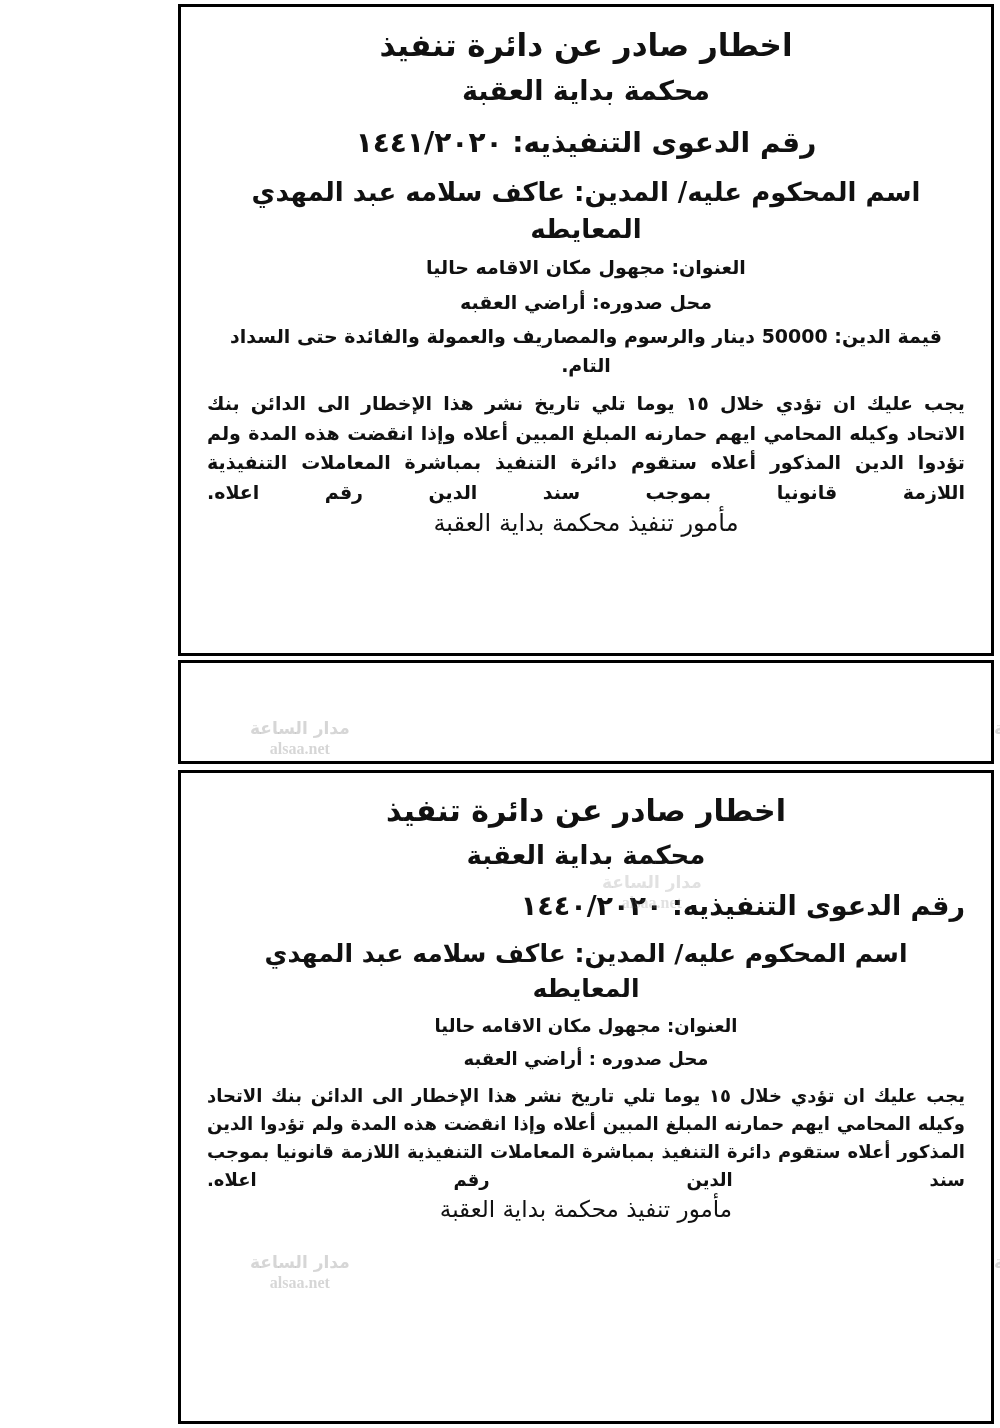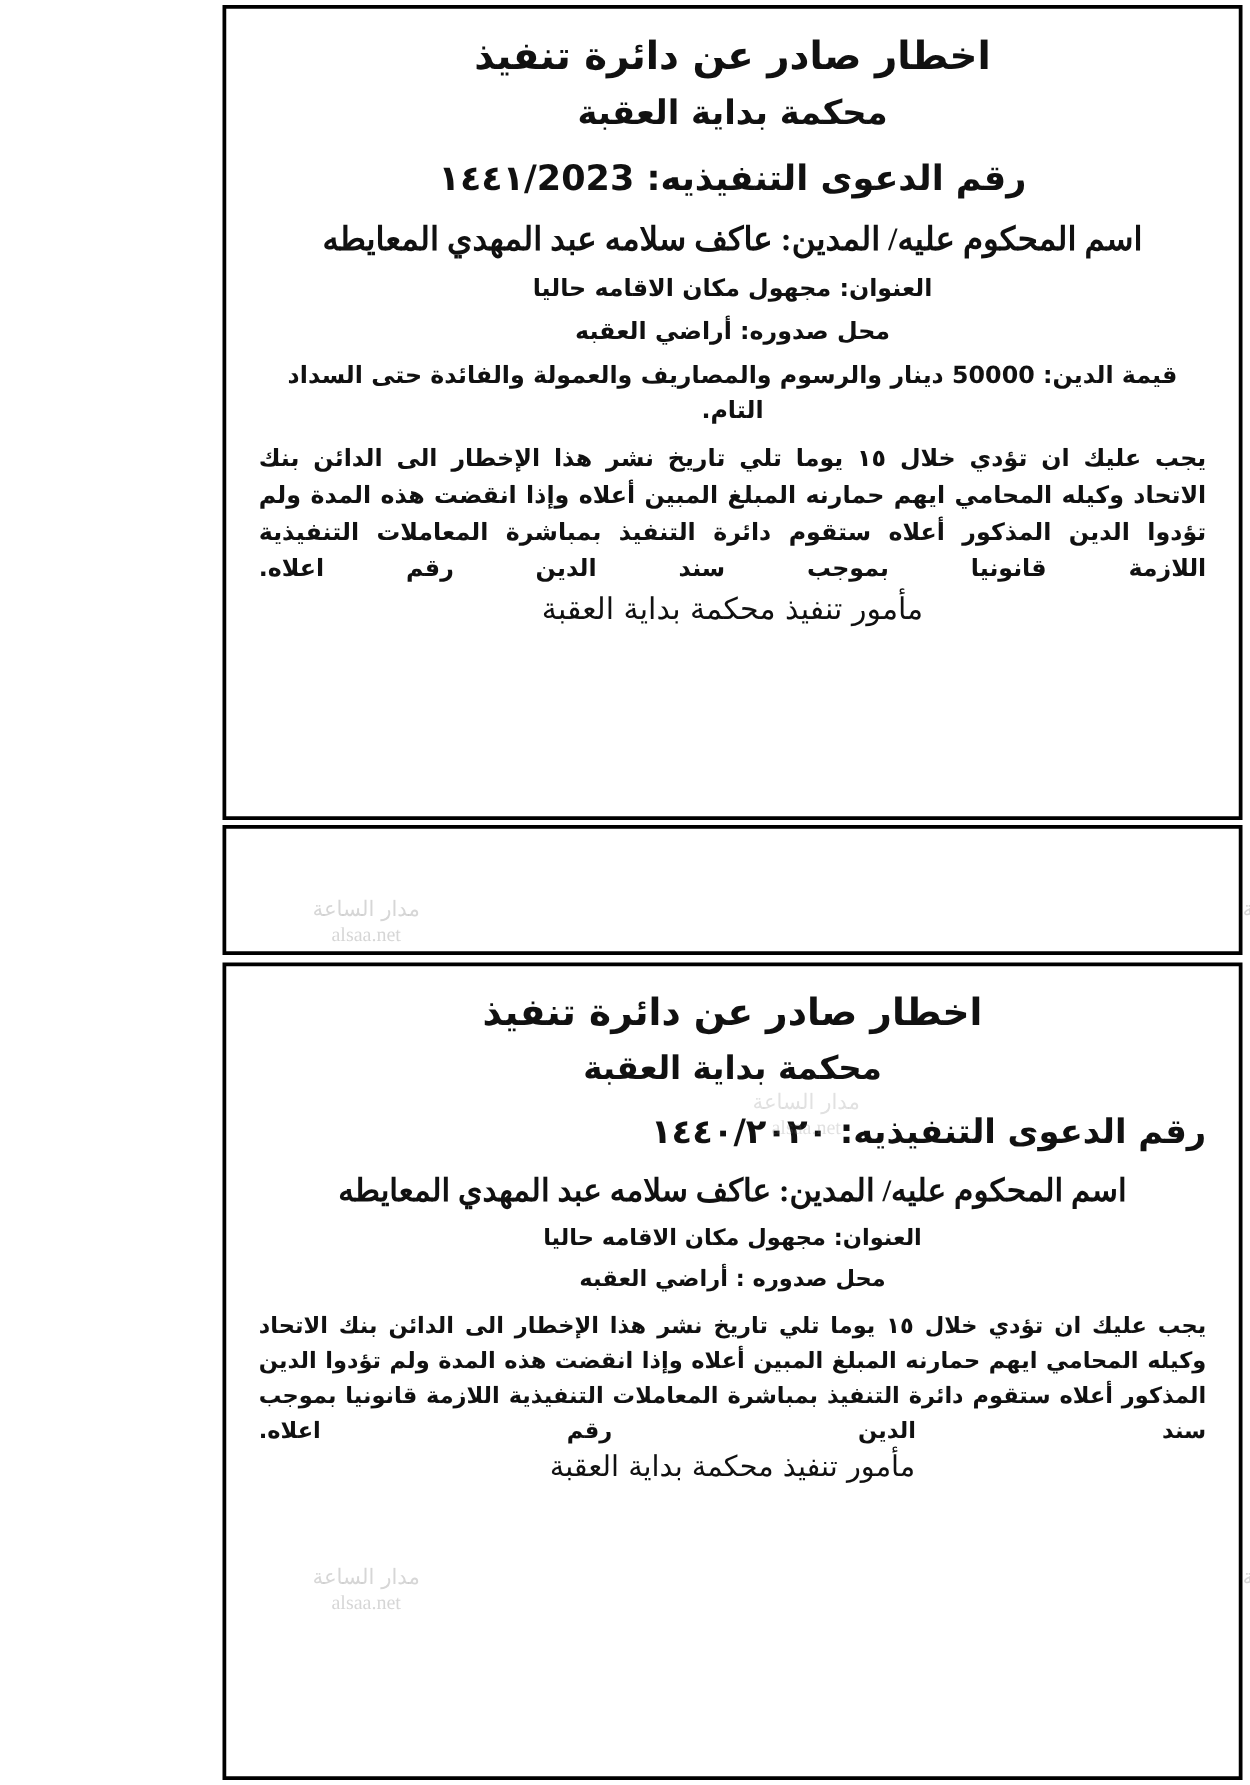--- a/index.html
+++ b/index.html
@@ -65,21 +65,20 @@
     font-size: 28px;
     font-weight: bold;
     line-height: 1.4;
     margin: 14px 0 0 0;
   }
   .debtor {
     font-size: 26px;
     font-weight: bold;
     line-height: 1.4;
     margin: 12px 0 0 0;
-    font-family: Liberation Serif, serif;
   }
   .field {
     font-size: 19px;
     font-weight: bold;
     line-height: 1.5;
     margin: 6px 0 0 0;
   }
   .body-text {
     font-size: 19px;
     font-weight: bold;
@@ -101,21 +100,21 @@
   .notice-2 .debtor { font-size: 25px; }
   .notice-2 .field { font-size: 18px; }
   .notice-2 .body-text { font-size: 18px; }
   .notice-2 .signature { font-size: 23px; }
 
   
   .wm {
     position: absolute;
     color: rgba(120,120,120,0.30);
     font-size: 17px;
-    font-weight: normal;
+    font-weight: bold;
     line-height: 1.25;
     text-align: center;
     pointer-events: none;
     white-space: nowrap;
     direction: rtl;
   }
   .wm .wm-sub {
     display: block;
     font-size: 16px;
     direction: ltr;
@@ -128,21 +127,21 @@
   .wm-e { left: 822px; top: 1252px; }
 </style>
 </head>
 <body>
 
 <div class="page">
 
   <div class="notice notice-1">
     <div class="title">اخطار صادر عن دائرة تنفيذ</div>
     <div class="subtitle">محكمة بداية العقبة</div>
-    <div class="case-no">رقم الدعوى التنفيذيه: ١٤٤١/2023</div>
+    <div class="case-no">رقم الدعوى التنفيذيه: ١٤٤١/٢٠٢٠</div>
     <div class="debtor">اسم المحكوم عليه/ المدين: عاكف سلامه عبد المهدي المعايطه</div>
     <div class="field">العنوان: مجهول مكان الاقامه حاليا</div>
     <div class="field">محل صدوره: أراضي العقبه</div>
     <div class="field">قيمة الدين: 50000 دينار والرسوم والمصاريف والعمولة والفائدة حتى السداد التام.</div>
     <div class="body-text">يجب عليك ان تؤدي خلال ١٥ يوما تلي تاريخ نشر هذا الإخطار الى الدائن بنك الاتحاد وكيله المحامي ايهم حمارنه المبلغ المبين أعلاه وإذا انقضت هذه المدة ولم تؤدوا  الدين المذكور أعلاه ستقوم دائرة التنفيذ بمباشرة المعاملات التنفيذية اللازمة قانونيا بموجب سند الدين رقم اعلاه.</div>
     <div class="signature">مأمور تنفيذ محكمة بداية العقبة</div>
   </div>
 
   <div class="gap-band"></div>
 

